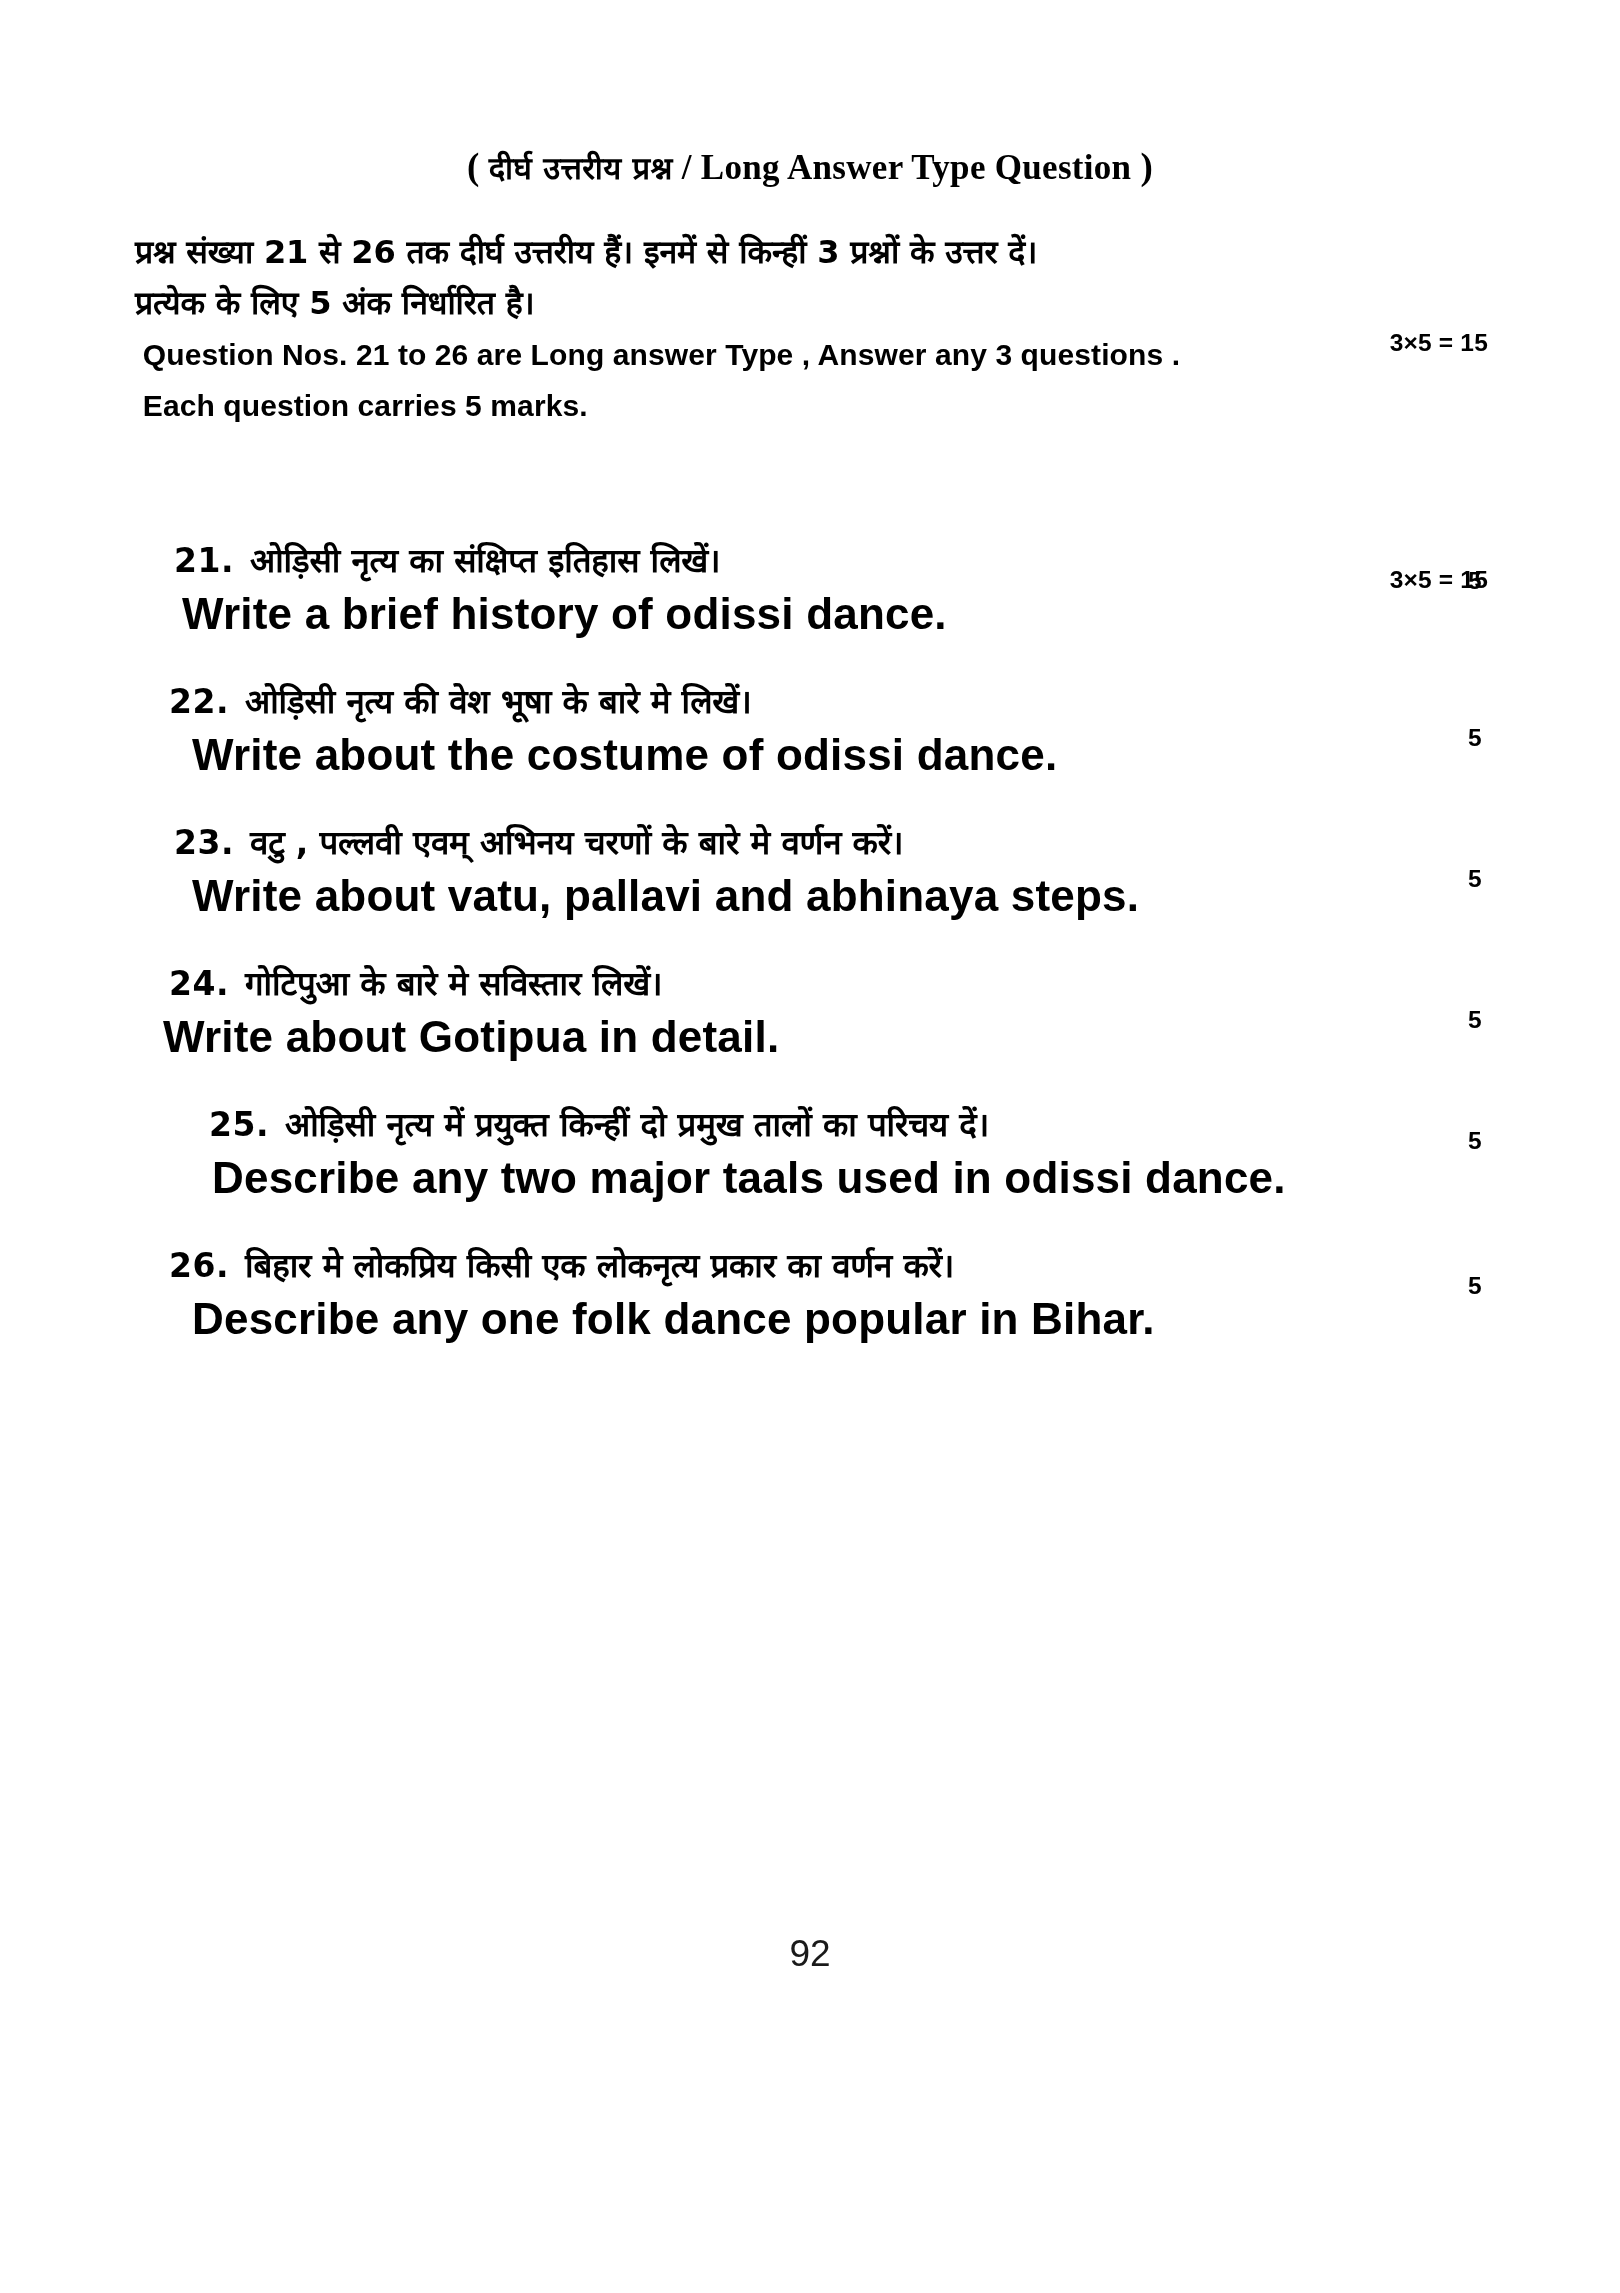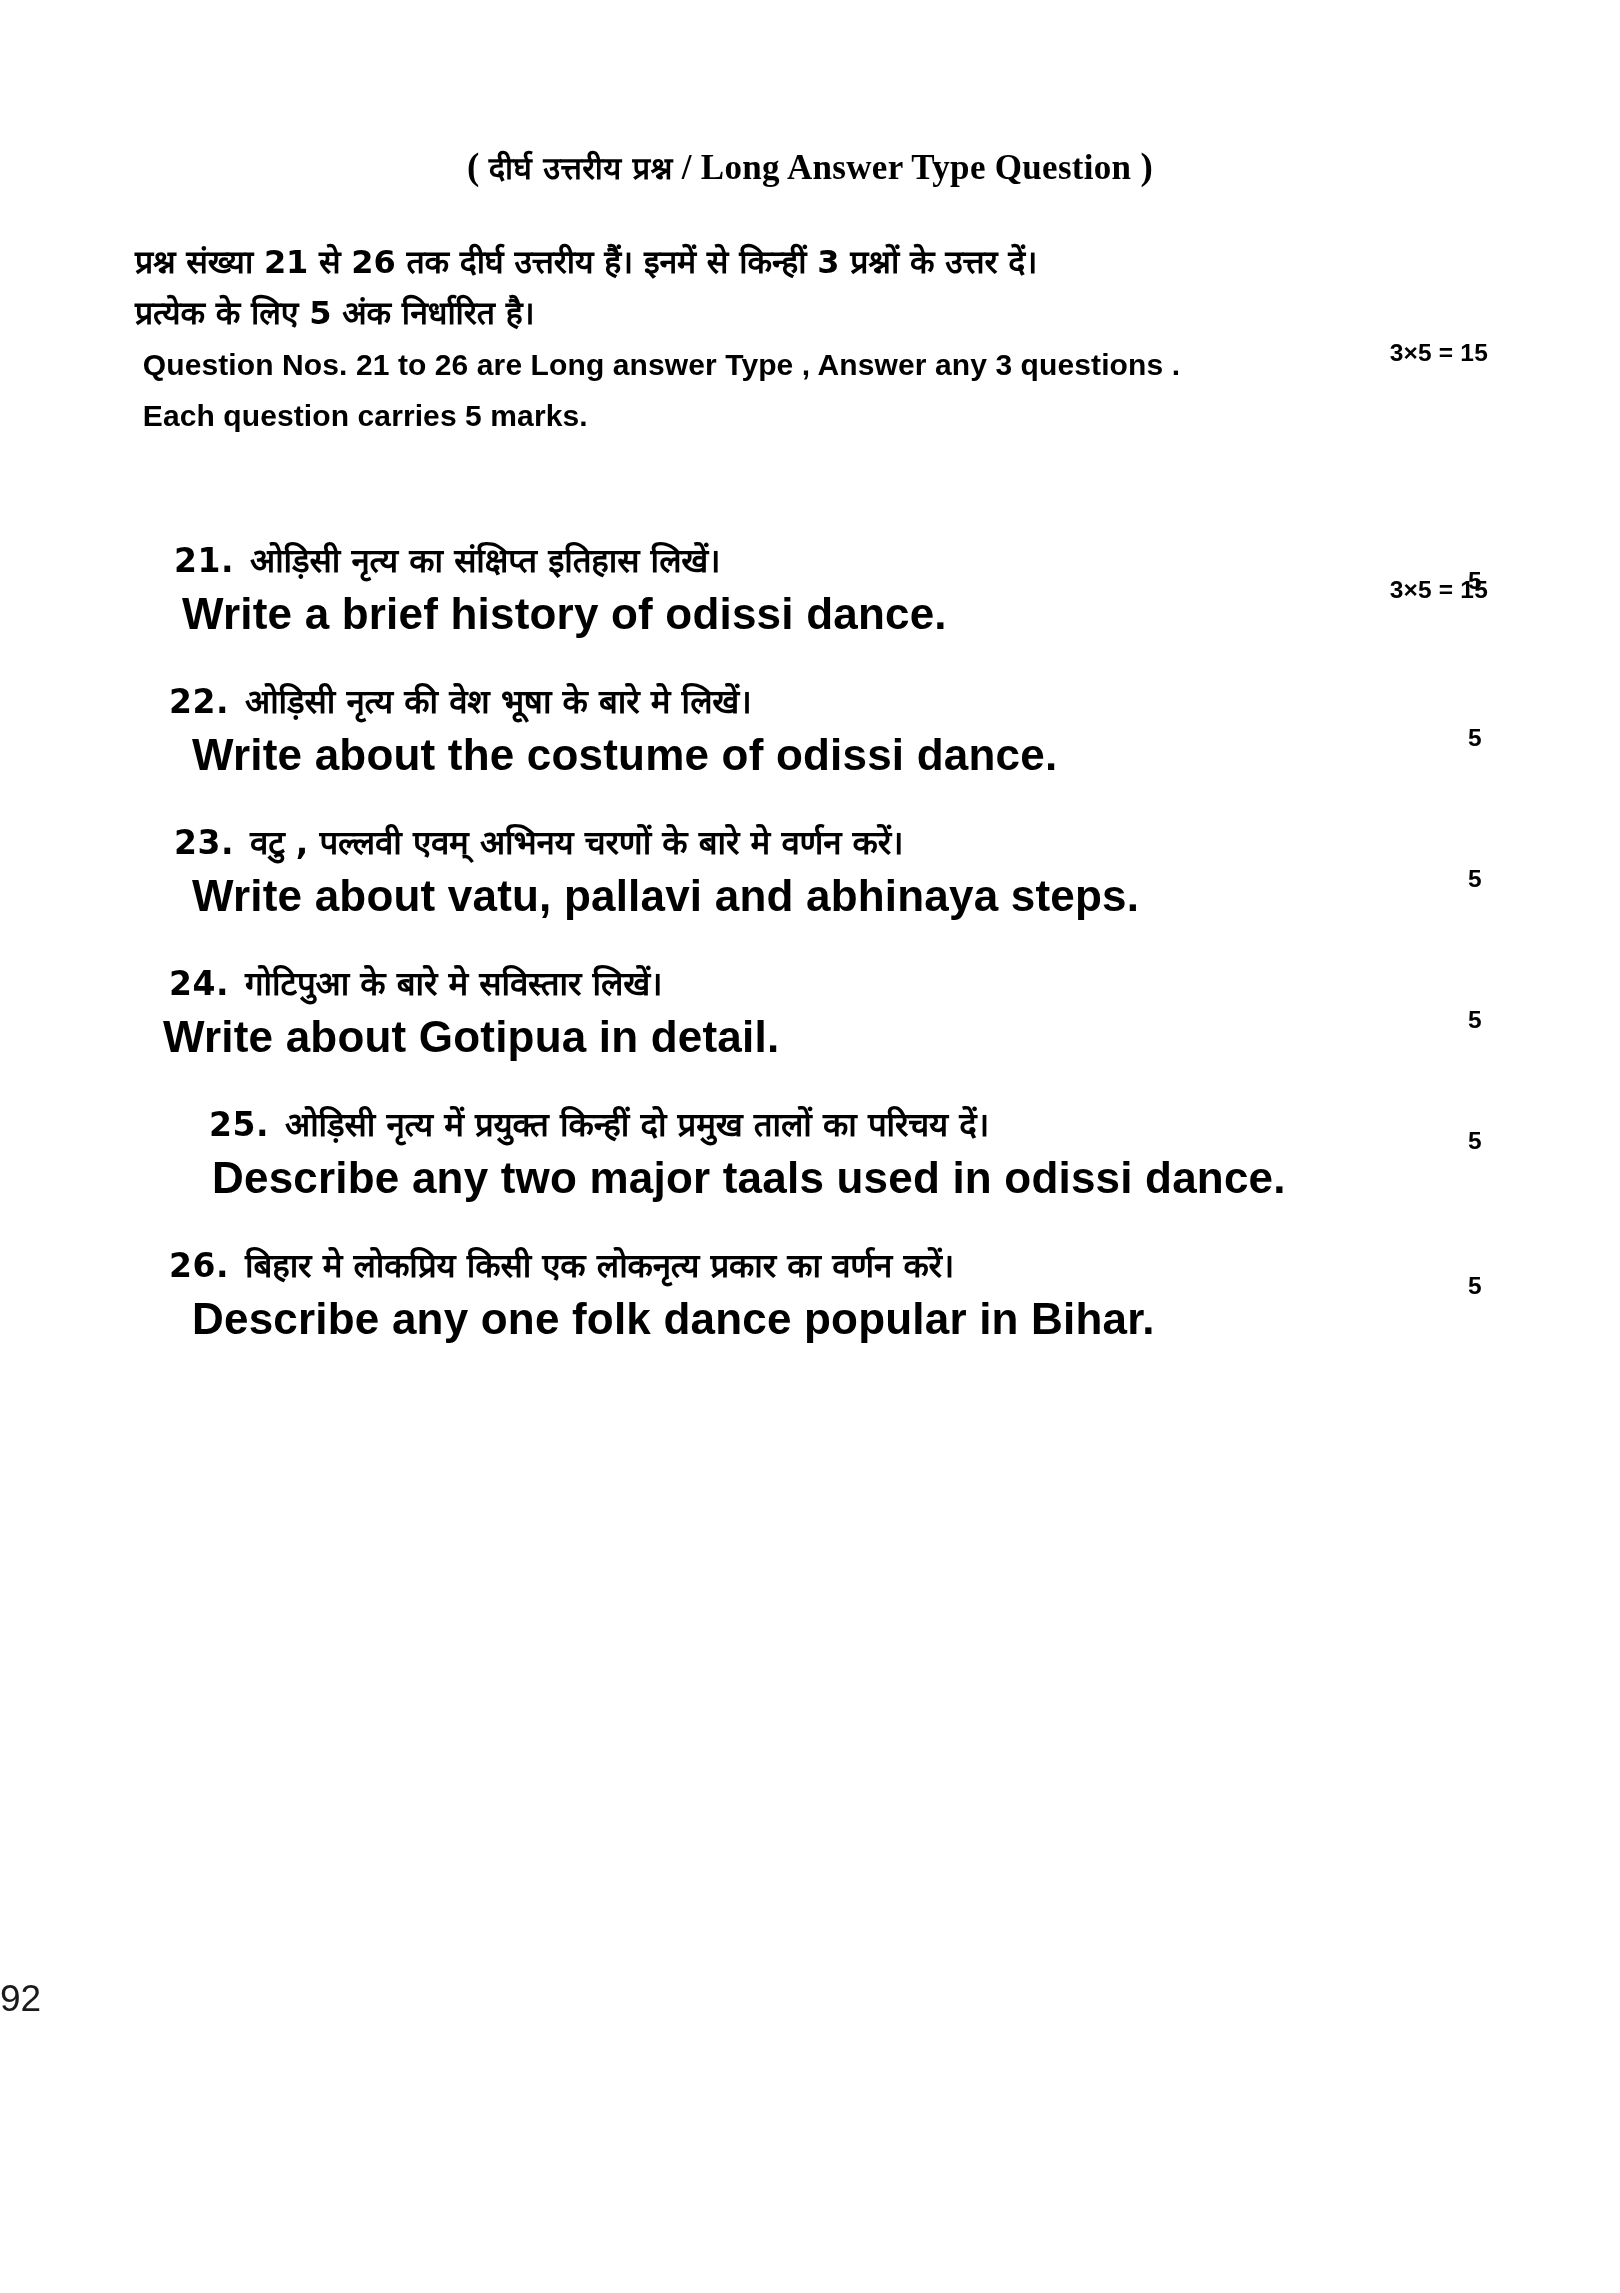--- a/index.html
+++ b/index.html
@@ -42,21 +42,21 @@
     font-weight: bold;
   }
   .section-heading .paren {
     font-size: 37px;
   }
 
   
   .instructions {
     position: absolute;
     left: 135px;
-    top: 237px;
+    top: 227px;
     width: 1353px;
   }
   .instr-row {
     position: relative;
     display: block;
     white-space: nowrap;
   }
   .instr-hi {
     font-family: "DejaVu Sans", sans-serif;
     font-weight: bold;
@@ -154,23 +154,23 @@
   .q25 .q-marks   { top: 29px; }
 
   .q26 .q-hi-line { padding-left: 169px; align-items: center; }
   .q26 .q-en      { padding-left: 192px; }
   .q26 .q-marks   { top: 33px; }
 
   
   .page-number {
     position: absolute;
     left: 0;
-    top: 1978px;
-    width: 1620px;
-    text-align: left;
+    top: 1933px;
+    width: 1620px;
+    text-align: center;
     font-family: "Liberation Sans", sans-serif;
     font-size: 37px;
     font-weight: normal;
     color: #1a1a1a;
   }
 </style>
 </head>
 <body>
 
 <div class="page">

